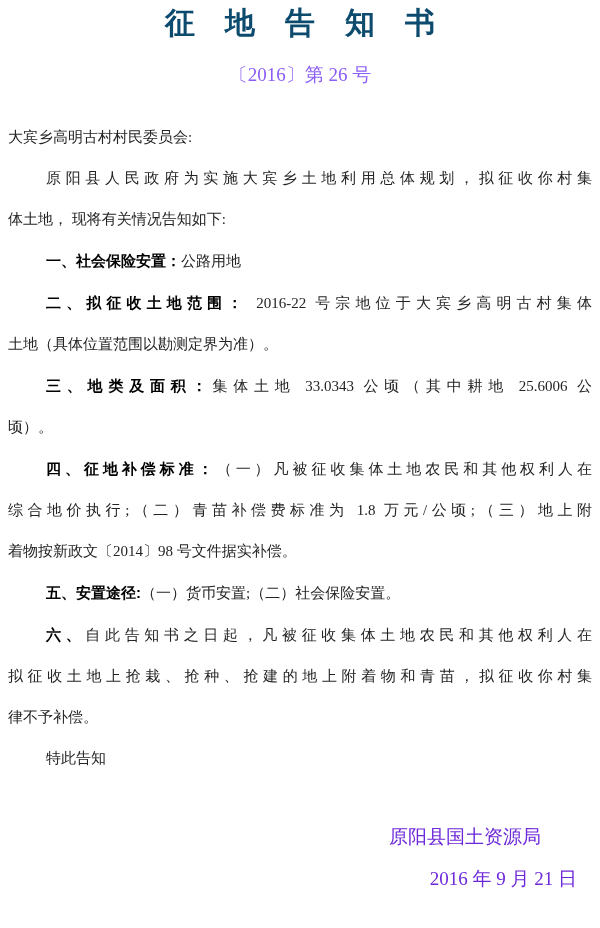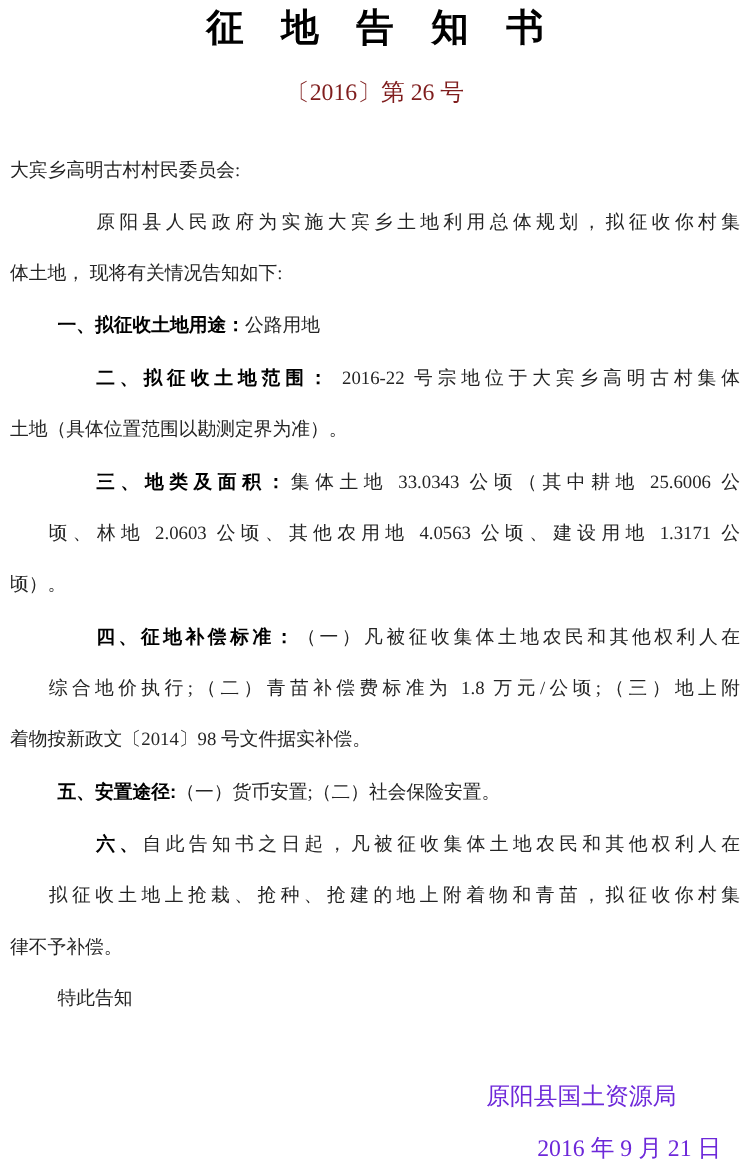--- a/index.html
+++ b/index.html
@@ -18,44 +18,43 @@
     font-family: "Liberation Serif", serif;
     color: #242424;
   }
   .doc-title {
     margin-top: 2px;
     text-align: center;
     font-family: "Liberation Sans", sans-serif;
     font-weight: 700;
     font-size: 30px;
     line-height: 42px;
-    color: #000000;
+    color: #0c4a6e;
   }
   .doc-number {
     margin-top: 18px;
     text-align: center;
     font-size: 19px;
     line-height: 26px;
-    color: #7f1d1d;
+    color: #8b5cf6;
   }
   .lines {
     margin-top: 29px;
   }
   .line {
     font-size: 15px;
     line-height: 41px;
     color: #242424;
   }
   .line.indent {
     padding-left: 38px;
   }
   .line.fill {
     text-align: justify;
     text-align-last: justify;
-    margin-left: 31px;
   }
   .line b {
     font-family: "Liberation Sans", sans-serif;
     font-weight: 700;
     color: #000000;
   }
   .sig {
     margin-top: 37px;
   }
   .sig-line {
@@ -74,25 +73,24 @@
 </head>
 <body>
 
 <div class="page">
   <div class="doc-title">征　地　告　知　书</div>
   <div class="doc-number">〔2016〕第 26 号</div>
   <div class="lines" id="doc-lines">
       <div class="line"><span>大宾乡高明古村村民委员会:</span></div>
       <div class="line indent fill"><span>原阳县人民政府为实施大宾乡土地利用总体规划，拟征收你村集</span></div>
       <div class="line"><span>体土地， 现将有关情况告知如下:</span></div>
-      <div class="line indent"><b>一、拟征收土地用途：</b><span>公路用地</span></div>
+      <div class="line indent"><b>一、社会保险安置：</b><span>公路用地</span></div>
       <div class="line indent fill"><b>二、拟征收土地范围：</b><span> 2016-22 号宗地位于大宾乡高明古村集体</span></div>
       <div class="line"><span>土地（具体位置范围以勘测定界为准）。</span></div>
       <div class="line indent fill"><b>三、地类及面积：</b><span>集体土地 33.0343 公顷（其中耕地 25.6006 公</span></div>
-      <div class="line fill"><span>顷、林地 2.0603 公顷、其他农用地 4.0563 公顷、建设用地 1.3171 公</span></div>
       <div class="line"><span>顷）。</span></div>
       <div class="line indent fill"><b>四、征地补偿标准：</b><span>（一）凡被征收集体土地农民和其他权利人在</span></div>
       <div class="line fill"><span>综合地价执行;（二）青苗补偿费标准为 1.8 万元/公顷;（三）地上附</span></div>
       <div class="line"><span>着物按新政文〔2014〕98 号文件据实补偿。</span></div>
       <div class="line indent"><b>五、安置途径:</b><span>（一）货币安置;（二）社会保险安置。</span></div>
       <div class="line indent fill"><b>六、</b><span>自此告知书之日起，凡被征收集体土地农民和其他权利人在</span></div>
       <div class="line fill"><span>拟征收土地上抢栽、抢种、抢建的地上附着物和青苗，拟征收你村集</span></div>
       <div class="line"><span>律不予补偿。</span></div>
       <div class="line indent"><span>特此告知</span></div>
     </div>

